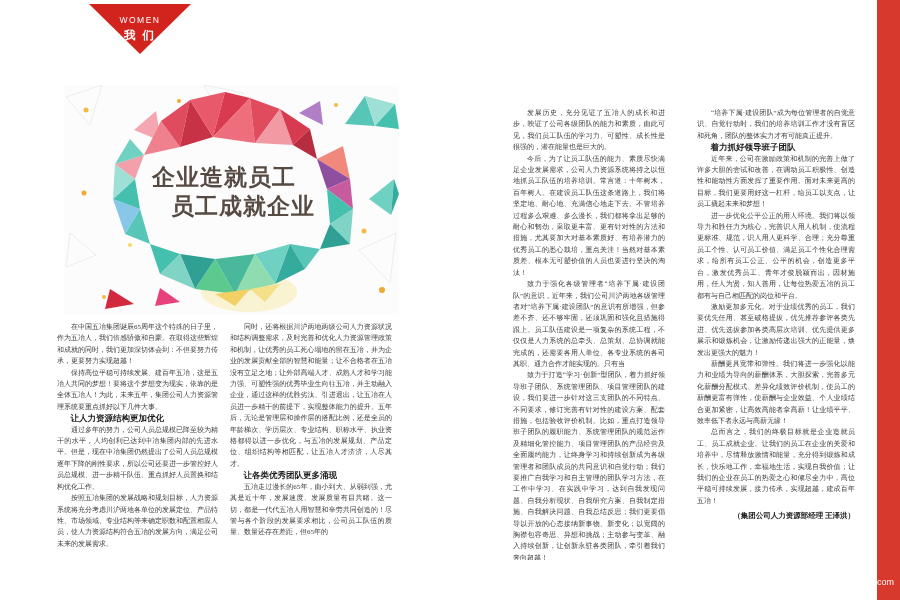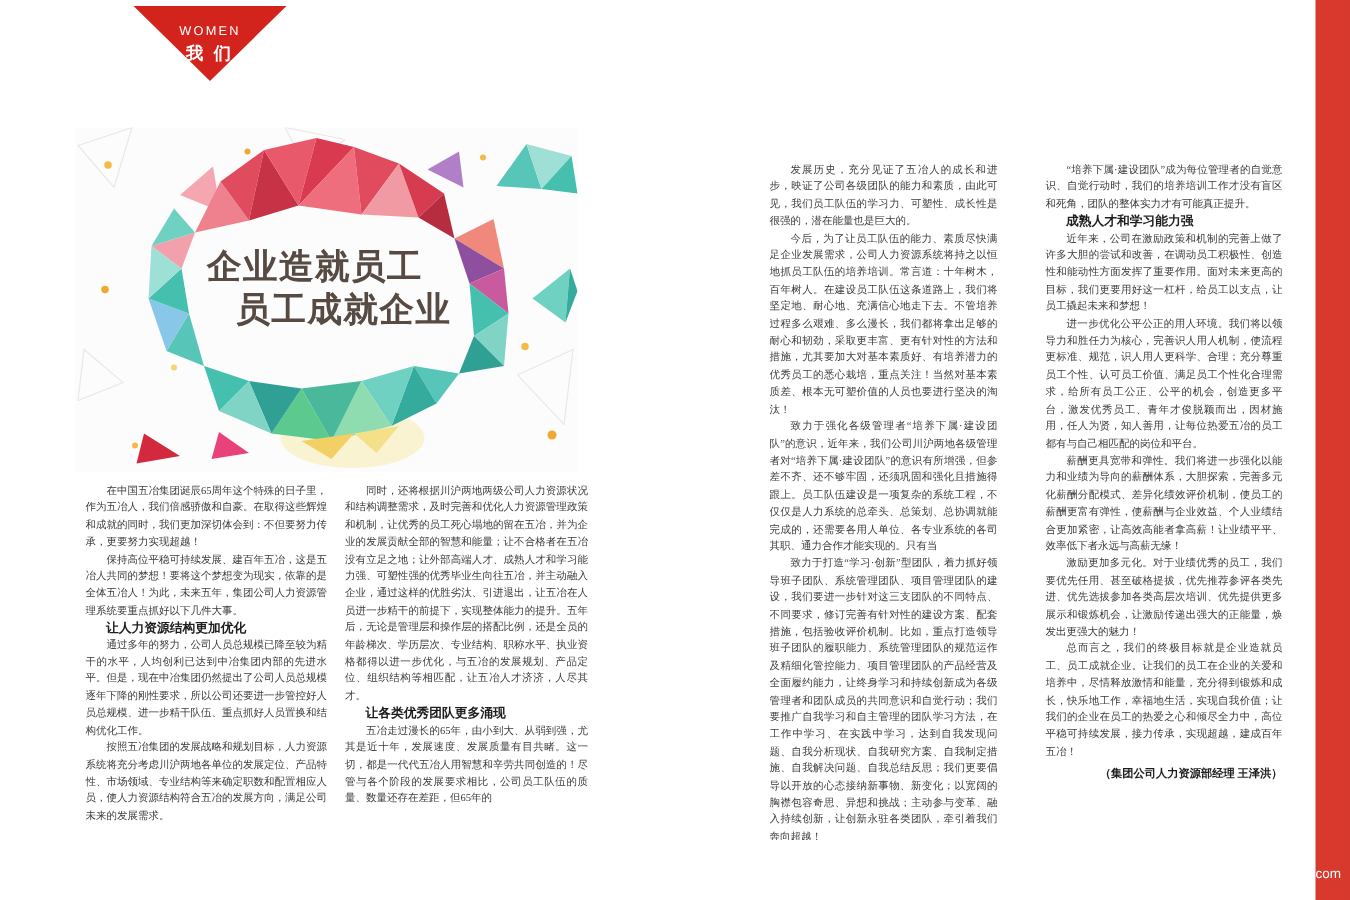--- a/index.html
+++ b/index.html
@@ -4,21 +4,21 @@
 <style>
   * { margin:0; padding:0; box-sizing:border-box; }
   html,body { width:900px; height:600px; }
   body {
     position:relative; overflow:hidden; background:#ffffff;
     font-family:"Liberation Serif", serif;
   }
   
   .badge { position:absolute; left:85px; top:0; width:110px; height:60px; }
   
-  .illustration { position:absolute; left:50px; top:85px; width:335px; height:230px; background:#fcfcfc; }
+  .illustration { position:absolute; left:64px; top:85px; width:335px; height:230px; background:#fcfcfc; }
   .illustration svg { position:absolute; left:0; top:0; }
   .title-line { position:absolute; font-weight:bold; color:#564a42; font-size:23px; letter-spacing:1px; white-space:nowrap; }
   #title1 { left:88px; top:77px; }
   #title2 { left:107px; top:106px; }
   
   .col {
     position:absolute; overflow:hidden; text-align:justify;
     color:#3b3b3b; font-size:7px; line-height:11.4px;
   }
   .col p { text-indent:2em; }
@@ -137,24 +137,24 @@
   </div>
 
 <div class="col" id="rcol1">
     <p>发展历史，充分见证了五冶人的成长和进步，映证了公司各级团队的能力和素质，由此可见，我们员工队伍的学习力、可塑性、成长性是很强的，潜在能量也是巨大的。</p>
     <p>今后，为了让员工队伍的能力、素质尽快满足企业发展需求，公司人力资源系统将持之以恒地抓员工队伍的培养培训。常言道：十年树木，百年树人。在建设员工队伍这条道路上，我们将坚定地、耐心地、充满信心地走下去。不管培养过程多么艰难、多么漫长，我们都将拿出足够的耐心和韧劲，采取更丰富、更有针对性的方法和措施，尤其要加大对基本素质好、有培养潜力的优秀员工的悉心栽培，重点关注！当然对基本素质差、根本无可塑价值的人员也要进行坚决的淘汰！</p>
     <p>致力于强化各级管理者“培养下属·建设团队”的意识，近年来，我们公司川沪两地各级管理者对“培养下属·建设团队”的意识有所增强，但参差不齐、还不够牢固，还须巩固和强化且措施得跟上。员工队伍建设是一项复杂的系统工程，不仅仅是人力系统的总牵头、总策划、总协调就能完成的，还需要各用人单位、各专业系统的各司其职、通力合作才能实现的。只有当</p>
     <p>致力于打造“学习·创新”型团队，着力抓好领导班子团队、系统管理团队、项目管理团队的建设，我们要进一步针对这三支团队的不同特点、不同要求，修订完善有针对性的建设方案、配套措施，包括验收评价机制。比如，重点打造领导班子团队的履职能力、系统管理团队的规范运作及精细化管控能力、项目管理团队的产品经营及全面履约能力，让终身学习和持续创新成为各级管理者和团队成员的共同意识和自觉行动；我们要推广自我学习和自主管理的团队学习方法，在工作中学习、在实践中学习，达到自我发现问题、自我分析现状、自我研究方案、自我制定措施、自我解决问题、自我总结反思；我们更要倡导以开放的心态接纳新事物、新变化；以宽阔的胸襟包容奇思、异想和挑战；主动参与变革、融入持续创新，让创新永驻各类团队，牵引着我们奔向超越！</p>
   </div>
 <div class="col" id="rcol2">
     <p>“培养下属·建设团队”成为每位管理者的自觉意识、自觉行动时，我们的培养培训工作才没有盲区和死角，团队的整体实力才有可能真正提升。</p>
-    <div class="h">成熟人才和学习能力强</div>
+    <div class="h">着力抓好领导班子团队</div>
     <p>近年来，公司在激励政策和机制的完善上做了许多大胆的尝试和改善，在调动员工积极性、创造性和能动性方面发挥了重要作用。面对未来更高的目标，我们更要用好这一杠杆，给员工以支点，让员工撬起未来和梦想！</p>
     <p>进一步优化公平公正的用人环境。我们将以领导力和胜任力为核心，完善识人用人机制，使流程更标准、规范，识人用人更科学、合理；充分尊重员工个性、认可员工价值、满足员工个性化合理需求，给所有员工公正、公平的机会，创造更多平台，激发优秀员工、青年才俊脱颖而出，因材施用，任人为贤，知人善用，让每位热爱五冶的员工都有与自己相匹配的岗位和平台。</p>
+    <p>激励更加多元化。对于业绩优秀的员工，我们要优先任用、甚至破格提拔，优先推荐参评各类先进、优先选拔参加各类高层次培训、优先提供更多展示和锻炼机会，让激励传递出强大的正能量，焕发出更强大的魅力！</p>
     <p>薪酬更具宽带和弹性。我们将进一步强化以能力和业绩为导向的薪酬体系，大胆探索，完善多元化薪酬分配模式、差异化绩效评价机制，使员工的薪酬更富有弹性，使薪酬与企业效益、个人业绩结合更加紧密，让高效高能者拿高薪！让业绩平平、效率低下者永远与高薪无缘！</p>
-    <p>激励更加多元化。对于业绩优秀的员工，我们要优先任用、甚至破格提拔，优先推荐参评各类先进、优先选拔参加各类高层次培训、优先提供更多展示和锻炼机会，让激励传递出强大的正能量，焕发出更强大的魅力！</p>
     <p>总而言之，我们的终极目标就是企业造就员工、员工成就企业。让我们的员工在企业的关爱和培养中，尽情释放激情和能量，充分得到锻炼和成长，快乐地工作，幸福地生活，实现自我价值；让我们的企业在员工的热爱之心和倾尽全力中，高位平稳可持续发展，接力传承，实现超越，建成百年五冶！</p>
     <div class="byline">（集团公司人力资源部经理  王泽洪）</div>
   </div>
 
 <div class="edge-strip">
   <div class="wm">com</div>
 </div>
 
 </body></html>

